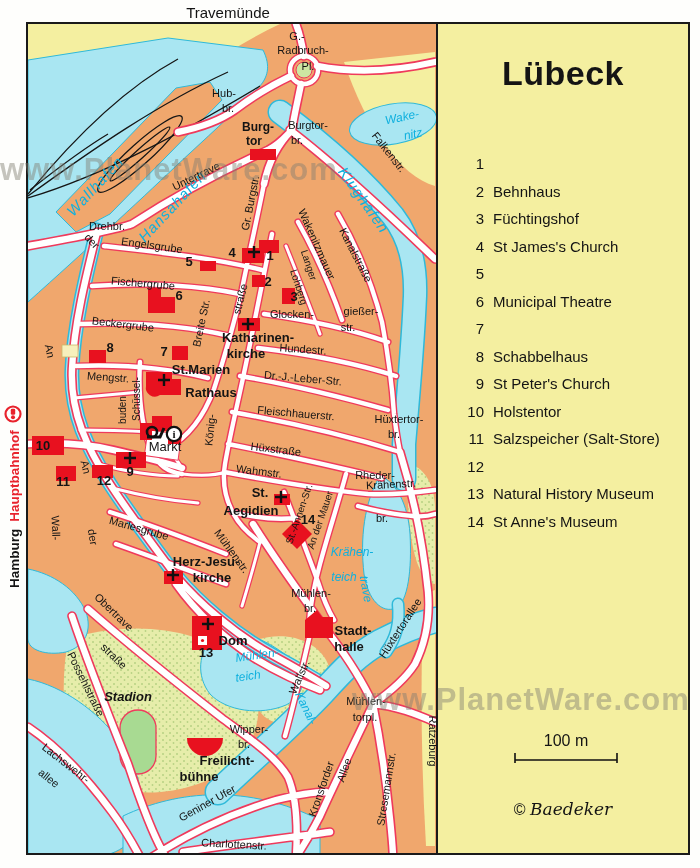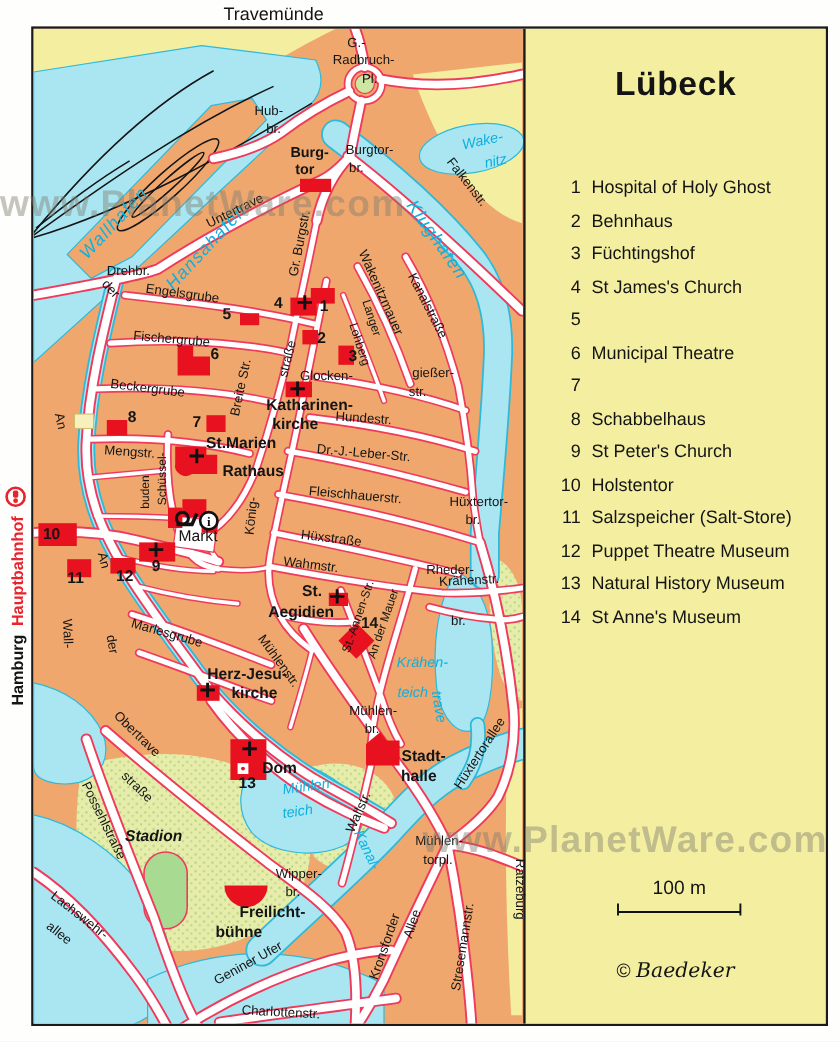--- a/index.html
+++ b/index.html
@@ -5,21 +5,21 @@
   html,body{margin:0;padding:0;background:#fff;}
   #stage{position:relative;width:700px;height:868px;background:#fefefc;overflow:hidden;
          font-family:"Liberation Sans",sans-serif;color:#141414;}
   
   #plate{position:absolute;left:26px;top:22px;width:664px;height:833px;
          border:2px solid #1a1a1a;box-sizing:border-box;display:flex;}
   #map-wrap{position:relative;width:408px;height:100%;overflow:hidden;background:#f0a76d;flex:none;}
   #map-svg{position:absolute;left:0;top:0;}
   
   #legend{position:relative;flex:1;background:#f4efa0;border-left:2px solid #1a1a1a;box-sizing:border-box;}
-  #legend-title{text-align:center;margin-top:30px;font-size:28px;font-weight:700;letter-spacing:.5px;}
+  #legend-title{text-align:center;margin-top:30px;font-size:34px;font-weight:700;letter-spacing:.5px;}
   #legend-items{margin-top:62px;padding-left:14px;}
   .li-row{display:flex;margin-bottom:10px;line-height:17.5px;font-size:15px;}
   .li-num{width:32px;text-align:right;margin-right:9px;flex:none;}
   .li-label{width:185px;}
   #scale{position:absolute;left:74px;top:708px;width:108px;text-align:center;font-size:16px;}
   #scale svg{display:block;margin-top:2px;}
   #copyright{position:absolute;top:775px;width:100%;text-align:center;font-size:16px;}
   #copyright .bname{font-family:"DejaVu Serif",serif;font-style:italic;font-size:17px;}
   
   #map-labels{position:absolute;left:0;top:0;width:700px;height:868px;pointer-events:none;}
@@ -181,21 +181,20 @@
           <text x="146" y="414" text-anchor="middle" font-family="Liberation Serif,serif" font-size="11" font-weight="bold" fill="#111">i</text>
         </g>
       </svg>
     </div>
 
     <div id="legend">
       <div id="legend-title">Lübeck</div>
       <div id="legend-items">
           <div class="li-row">
             <span class="li-num">1</span>
-            <span class="li-label">Hospital of Holy Ghost</span>
           </div>
           <div class="li-row">
             <span class="li-num">2</span>
             <span class="li-label">Behnhaus</span>
           </div>
           <div class="li-row">
             <span class="li-num">3</span>
             <span class="li-label">Füchtingshof</span>
           </div>
           <div class="li-row">
@@ -223,21 +222,20 @@
           <div class="li-row">
             <span class="li-num">10</span>
             <span class="li-label">Holstentor</span>
           </div>
           <div class="li-row">
             <span class="li-num">11</span>
             <span class="li-label">Salzspeicher (Salt-Store)</span>
           </div>
           <div class="li-row">
             <span class="li-num">12</span>
-            <span class="li-label">Puppet Theatre Museum</span>
           </div>
           <div class="li-row">
             <span class="li-num">13</span>
             <span class="li-label">Natural History Museum</span>
           </div>
           <div class="li-row">
             <span class="li-num">14</span>
             <span class="li-label">St Anne's Museum</span>
           </div>
         </div>
@@ -282,21 +280,21 @@
       <span class="ml st" style="left: 152px; top: 245px; transform: translate(-50%, -50%) rotate(8deg);">Engelsgrube</span>
       <span class="ml st" style="left: 250px; top: 203px; transform: translate(-50%, -50%) rotate(-79deg);">Gr. Burgstr.</span>
       <span class="ml st" style="left: 317px; top: 244px; transform: translate(-50%, -50%) rotate(66deg);">Wakenitzmauer</span>
       <span class="ml st" style="left: 356px; top: 255px; transform: translate(-50%, -50%) rotate(63deg);">Kanalstraße</span>
       <span class="ml stsm" style="left: 309px; top: 265px; transform: translate(-50%, -50%) rotate(72deg);">Langer</span>
       <span class="ml stsm" style="left: 299px; top: 287px; transform: translate(-50%, -50%) rotate(72deg);">Lohberg</span>
       <span class="ml st" style="left: 143px; top: 283px; transform: translate(-50%, -50%) rotate(5deg);">Fischergrube</span>
       <span class="ml st" style="left: 123px; top: 324px; transform: translate(-50%, -50%) rotate(7deg);">Beckergrube</span>
       <span class="ml st" style="left: 240px; top: 299px; transform: translate(-50%, -50%) rotate(-76deg);">straße</span>
       <span class="ml st" style="left: 201px; top: 323px; transform: translate(-50%, -50%) rotate(-78deg);">Breite Str.</span>
-      <span class="ml st" style="left: 272px; top: 314px; transform: translate(-50%, -50%) rotate(0deg);">Glocken-</span>
+      <span class="ml st" style="left: 292px; top: 314px; transform: translate(-50%, -50%) rotate(0deg);">Glocken-</span>
       <span class="ml st" style="left: 361px; top: 311px; transform: translate(-50%, -50%) rotate(0deg);">gießer-</span>
       <span class="ml st" style="left: 348px; top: 327px; transform: translate(-50%, -50%) rotate(0deg);">str.</span>
       <span class="ml st" style="left: 303px; top: 349px; transform: translate(-50%, -50%) rotate(4deg);">Hundestr.</span>
       <span class="ml bold" style="left: 258px; top: 337px; transform: translate(-50%, -50%) rotate(0deg);">Katharinen-</span>
       <span class="ml bold" style="left: 246px; top: 353px; transform: translate(-50%, -50%) rotate(0deg);">kirche</span>
       <span class="ml st" style="left: 50px; top: 351px; transform: translate(-50%, -50%) rotate(78deg);">An</span>
       <span class="ml st" style="left: 108px; top: 377px; transform: translate(-50%, -50%) rotate(4deg);">Mengstr.</span>
       <span class="ml bold" style="left: 201px; top: 369px; transform: translate(-50%, -50%) rotate(0deg);">St.Marien</span>
       <span class="ml st" style="left: 303px; top: 378px; transform: translate(-50%, -50%) rotate(5deg);">Dr.-J.-Leber-Str.</span>
       <span class="ml bold" style="left: 211px; top: 392px; transform: translate(-50%, -50%) rotate(0deg);">Rathaus</span>

